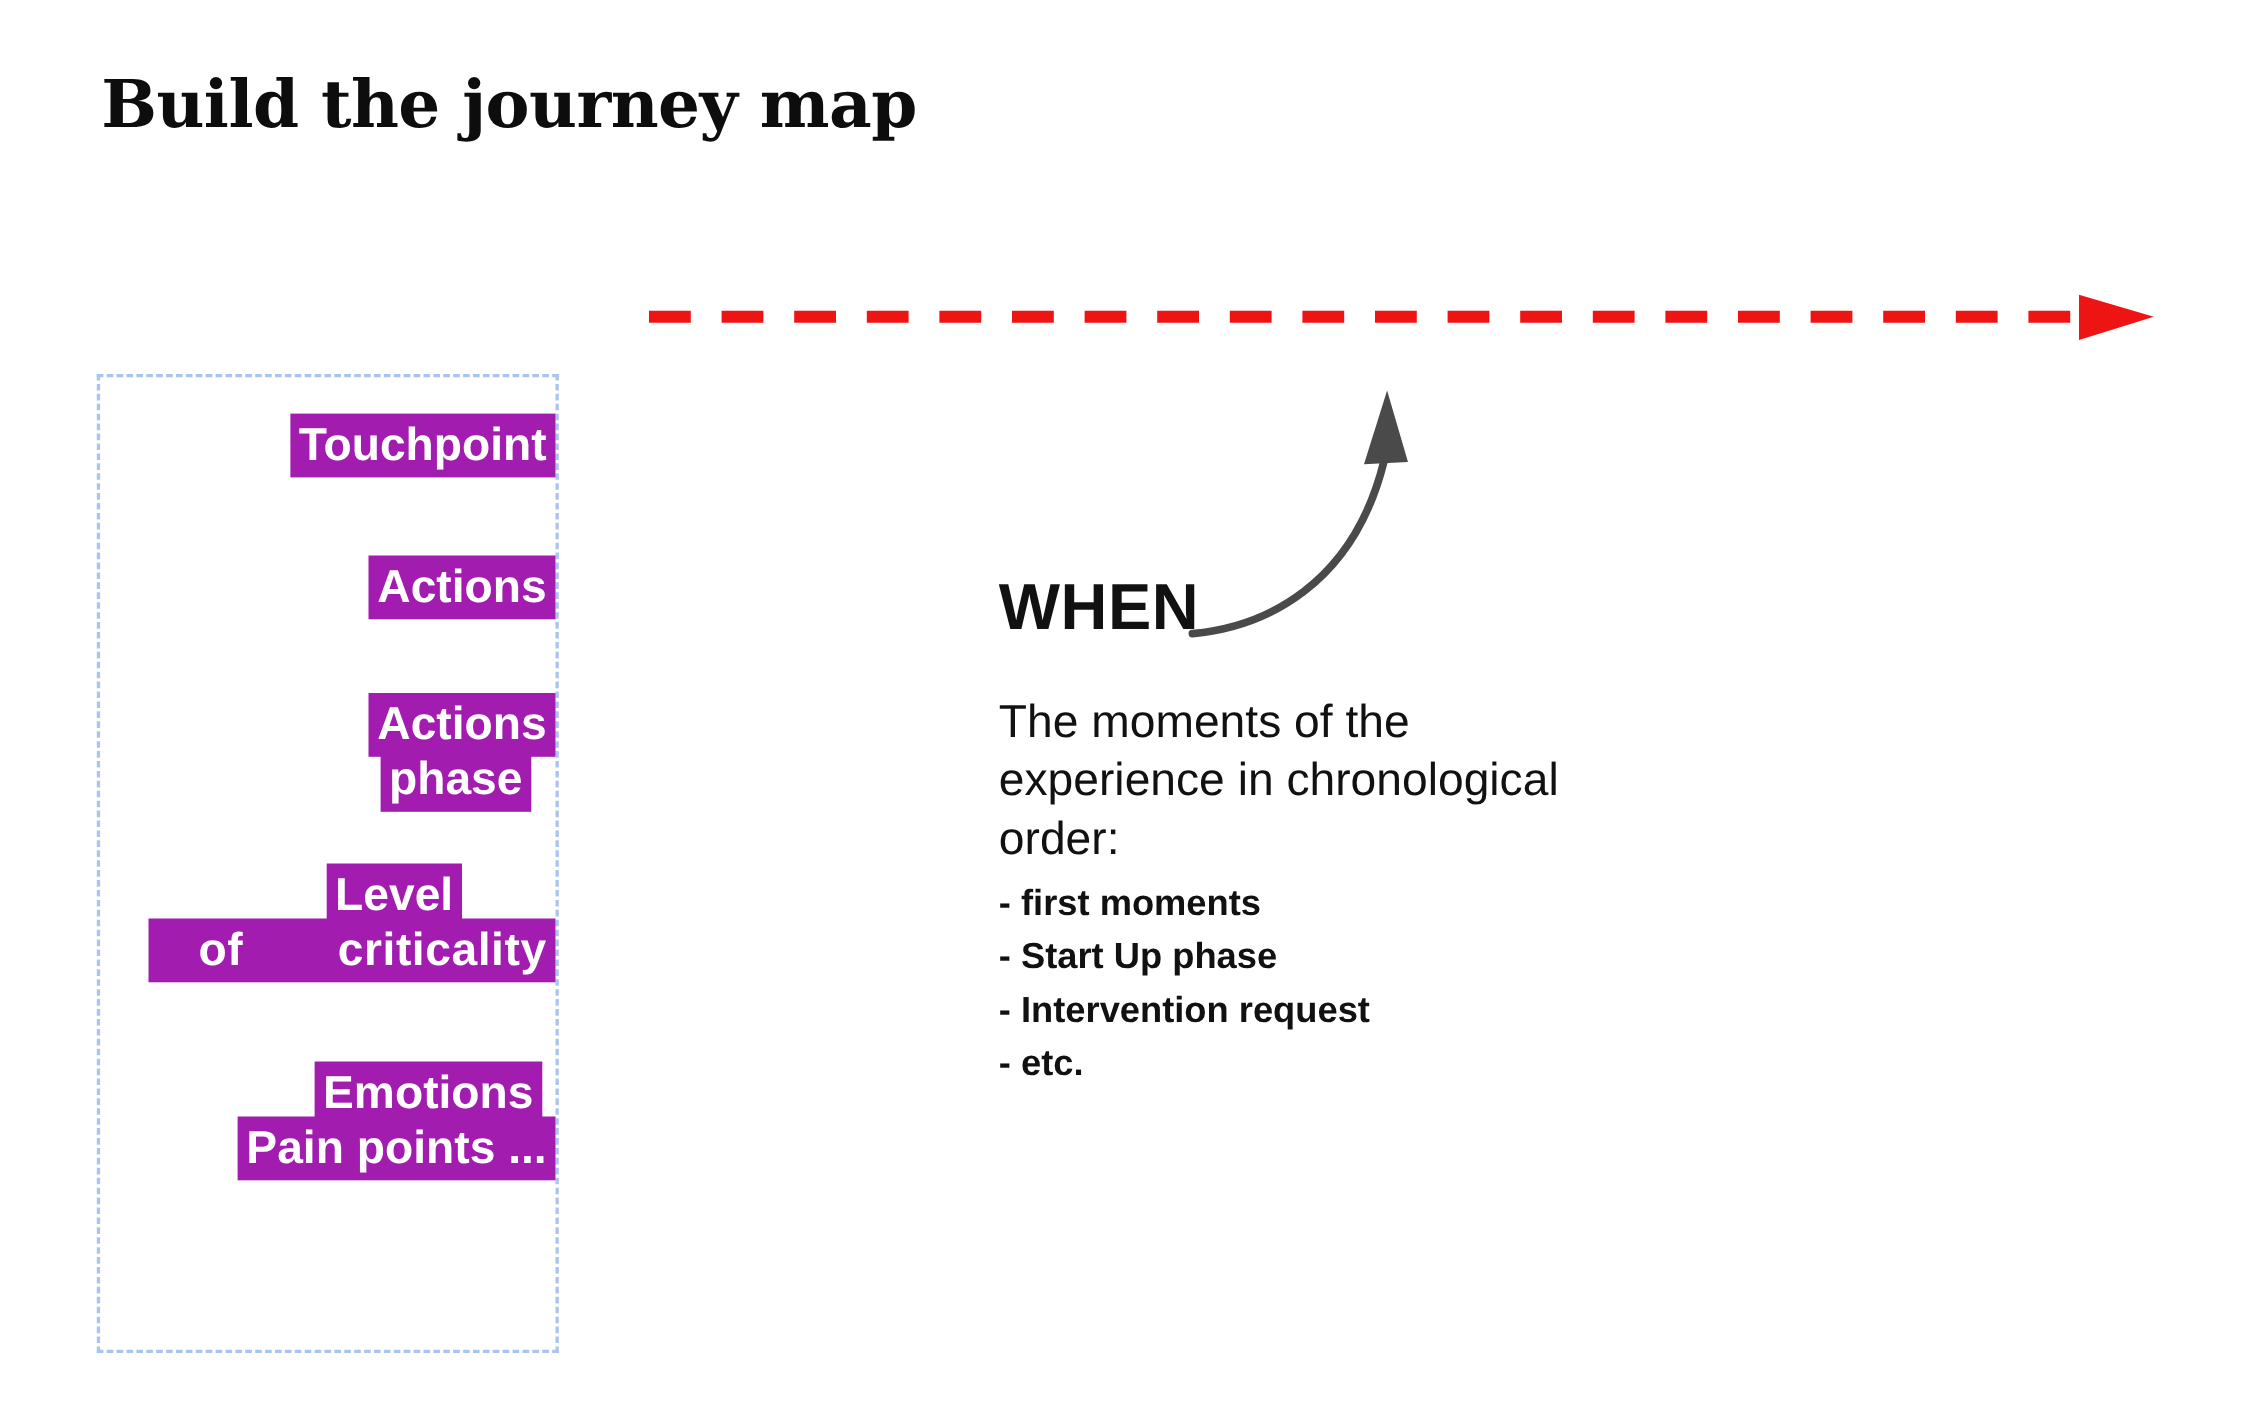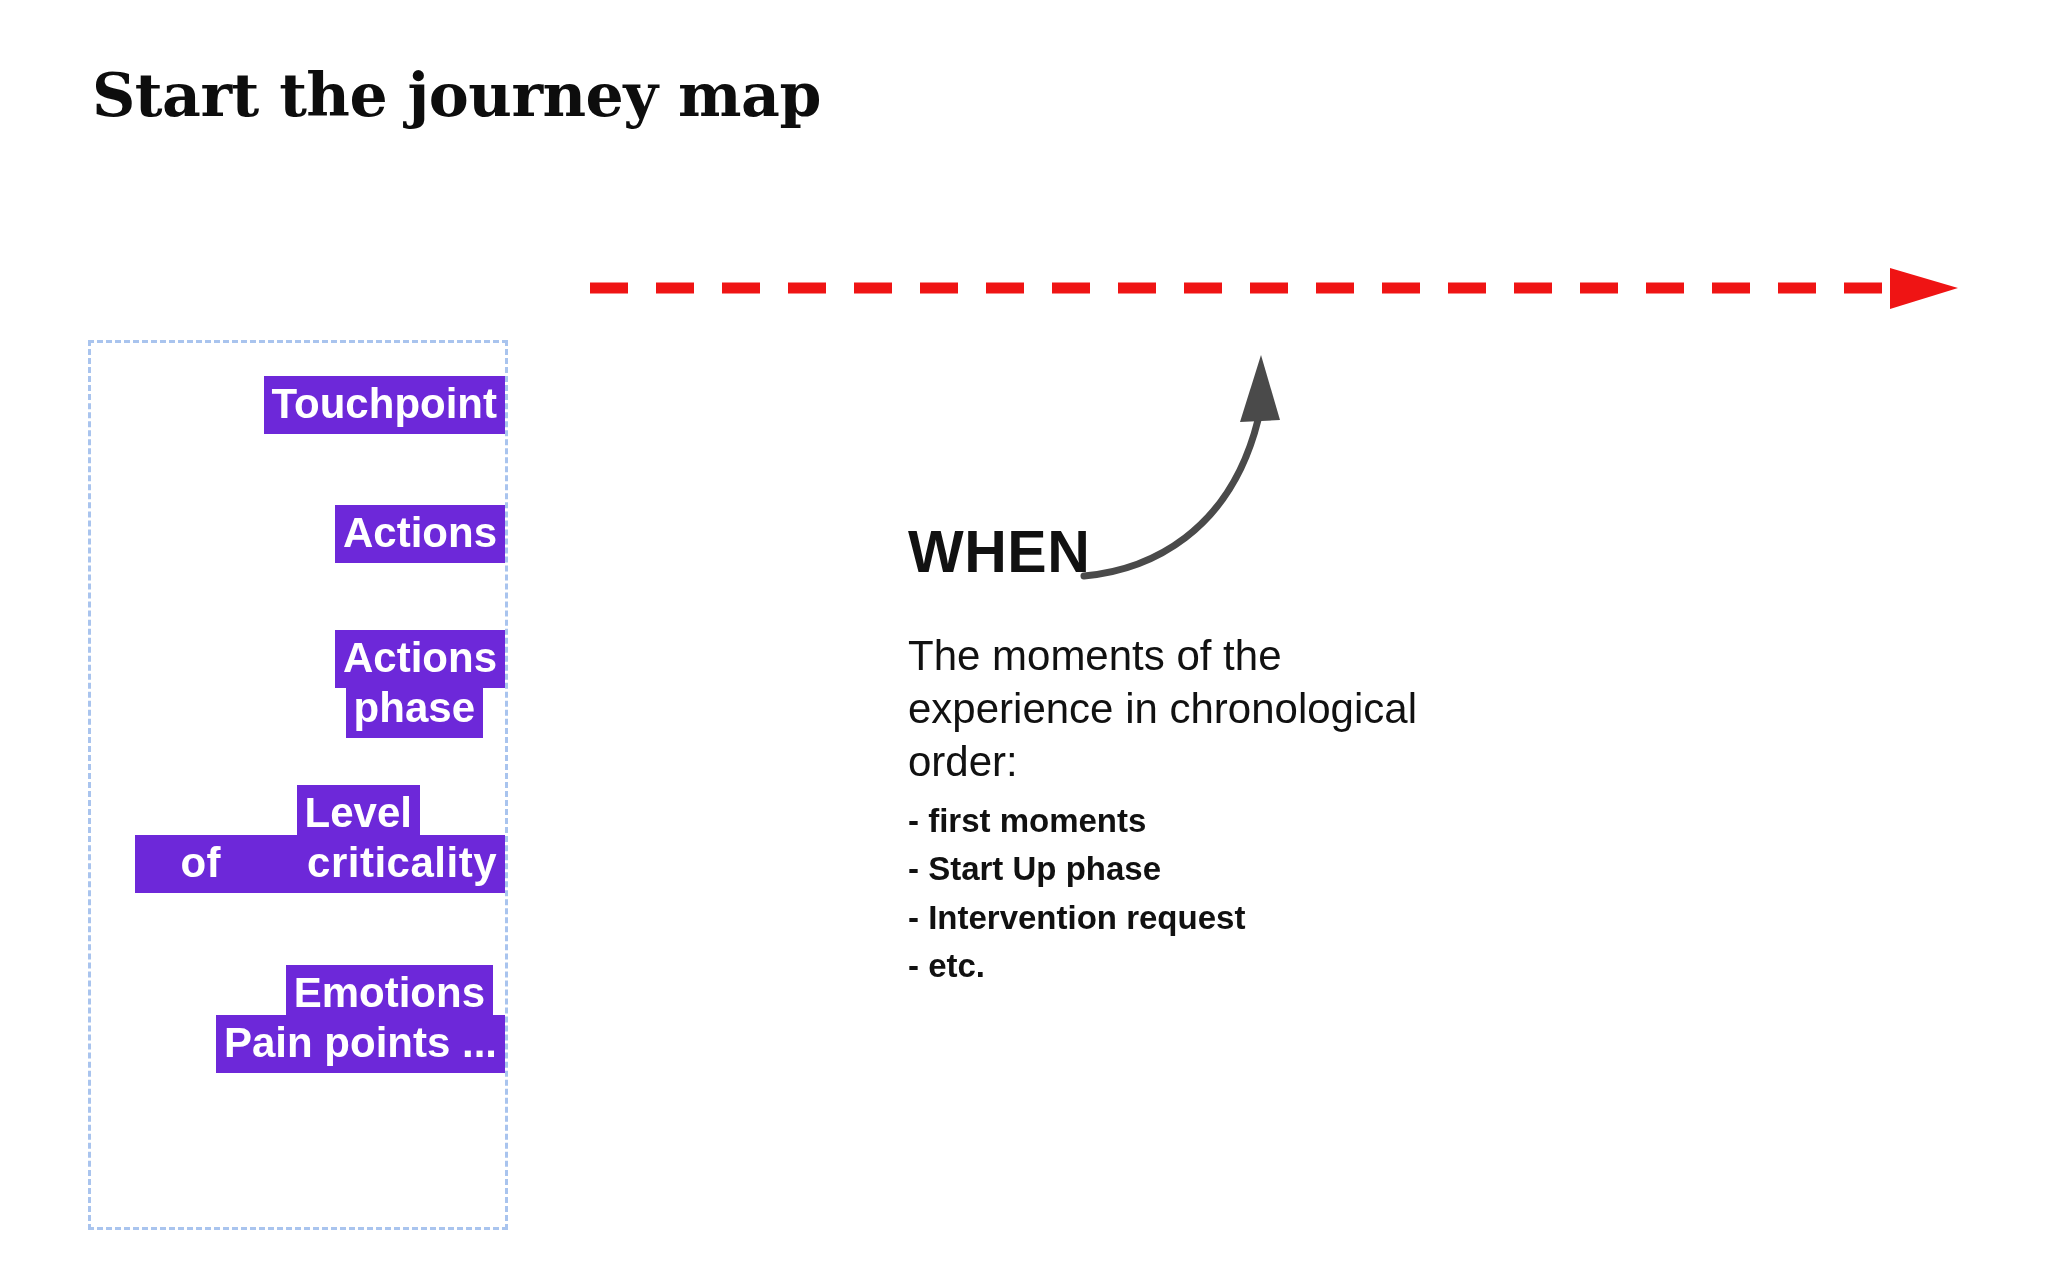--- a/index.html
+++ b/index.html
@@ -54,21 +54,21 @@
     width: 100%;
     text-align: right;
     line-height: 1.0;
   }
   .aspect-line {
     display: block;
     text-align: right;
     white-space: nowrap;
   }
   .hl {
-    background: #6d28d9;
+    background: #a21caf;
     color: #ffffff;
     font-weight: bold;
     font-size: 42px;
     padding: 4px 8px 7px 8px;
     box-decoration-break: clone;
     -webkit-box-decoration-break: clone;
     line-height: 1.18;
   }
   .hl-wide {
     letter-spacing: 0.5px;
@@ -131,21 +131,21 @@
     font-size: 33px;
     font-weight: bold;
     color: #111111;
     line-height: 1.47;
     white-space: nowrap;
   }
 </style>
 </head>
 <body>
 
-<div id="slide-title">Start the journey map</div>
+<div id="slide-title">Build the journey map</div>
 
 <div id="timeline-arrow">
   <svg width="1370" height="60" viewBox="0 0 1370 60">
     <line x1="0" y1="20" x2="1300" y2="20" stroke="#ef1414" stroke-width="11" stroke-dasharray="38 28" stroke-linecap="butt"></line>
     <polygon points="1300,0 1368,20 1300,41" fill="#ef1414"></polygon>
   </svg>
 </div>
 
 <div id="aspects-box">
 

